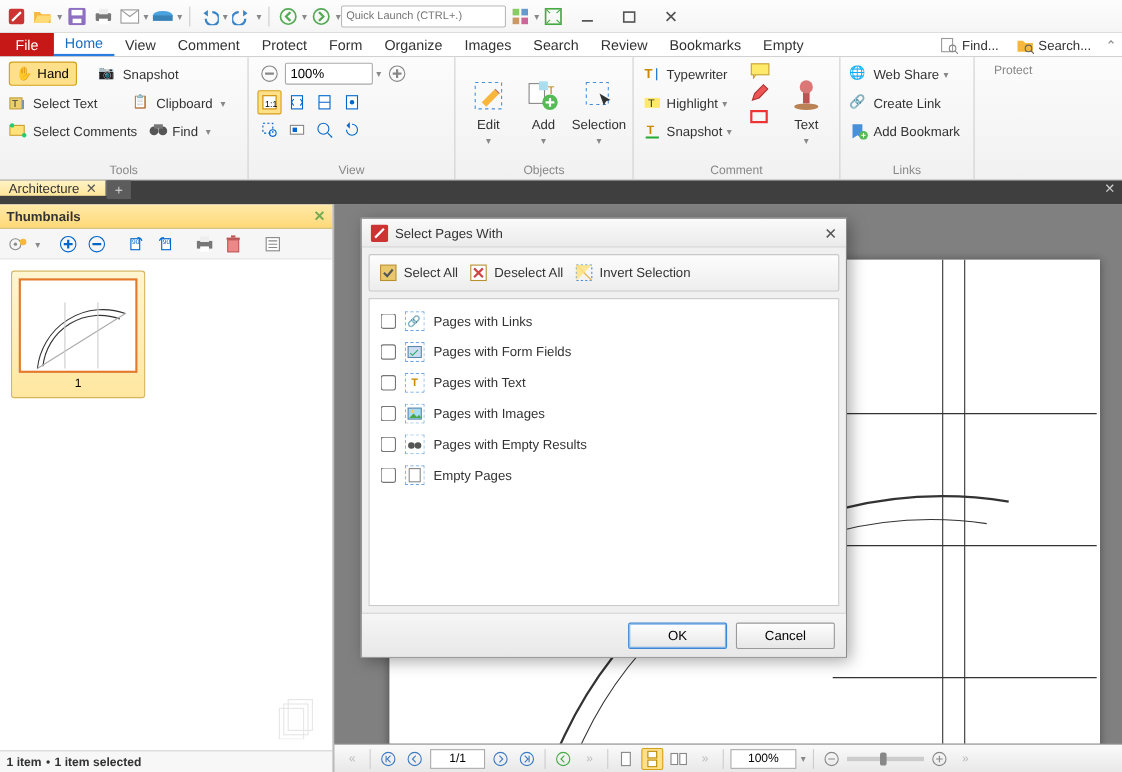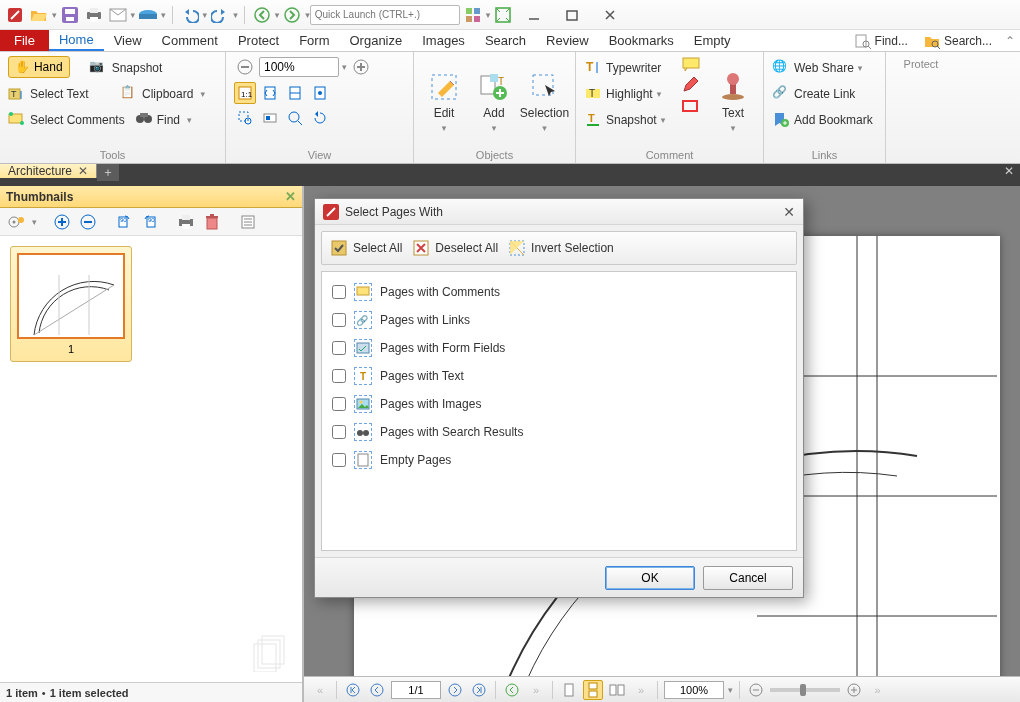--- a/index.html
+++ b/index.html
@@ -65,21 +65,21 @@
 .page-bg { position: absolute; left: 50px; top: 50px; right: 20px; height: 620px; background: #fff; box-shadow: 0 0 8px rgba(0,0,0,.4); }
 .nav-bar { height: 26px; background: linear-gradient(#fafafa,#e8e8e8); border-top: 1px solid #bbb; display: flex; align-items: center; gap: 4px; padding: 0 6px; font-size: 11px; }
 .nav-bar .nb { width: 20px; height: 20px; display: flex; align-items: center; justify-content: center; color: #246; border-radius:2px;}
 .nav-bar .nb.disabled { color: #bbb; }
 .nav-bar input { width: 50px; height: 18px; border: 1px solid #aaa; text-align: center; font-size: 11px;}
 .nav-bar .nbsep { width: 1px; height: 18px; background: #ccc; margin: 0 2px; }
 .nb.sel { background:#ffe08a; border:1px solid #d4a017; }
 
 
 .dialog-overlay { position: absolute; left: 0; top: 0; right: 0; bottom: 0; pointer-events: none; }
-.dialog { position: absolute; left: 314px; top: 198px; width: 490px; height: 400px; background: #f0f0f0; border: 1px solid #8a8a8a; box-shadow: 4px 4px 14px rgba(0,0,0,.35); pointer-events: auto; display: flex; flex-direction: column; }
+.dialog { position: absolute; left: 328px; top: 198px; width: 442px; height: 400px; background: #f0f0f0; border: 1px solid #8a8a8a; box-shadow: 4px 4px 14px rgba(0,0,0,.35); pointer-events: auto; display: flex; flex-direction: column; }
 .dlg-title { height: 26px; display: flex; align-items: center; padding: 0 8px; font-size: 12px; color: #333; border-bottom: 1px solid #d5d5d5; background: linear-gradient(#fafafa,#ebebeb); }
 .dlg-title .x { margin-left: auto; font-size: 14px; color: #555; }
 .dlg-toolbar { height: 34px; border: 1px solid #c9c9c9; margin: 6px; background: linear-gradient(#fdfdfd,#ededed); border-radius: 2px; display: flex; align-items: center; gap: 10px; padding: 0 8px; }
 .dlg-toolbar .tbbtn { display: flex; align-items: center; gap: 5px; font-size: 12px; color: #333; }
 .dlg-body { flex: 1; margin: 0 6px 6px 6px; border: 1px solid #c9c9c9; background: #fff; padding: 6px 10px; overflow: auto; }
 .opt-row { display: flex; align-items: center; gap: 8px; height: 28px; font-size: 12px; color: #333; }
 .opt-row input[type=checkbox] { width: 14px; height: 14px; }
 .opt-ico { width: 18px; height: 18px; border: 1px dashed #6fa6e2; display: flex; align-items: center; justify-content: center; font-size: 10px; border-radius:1px; }
 .dlg-foot { height: 40px; display: flex; justify-content: flex-end; align-items: center; gap: 8px; padding: 0 10px; border-top: 1px solid #d5d5d5; background: linear-gradient(#f6f6f6,#e8e8e8); }
 .dlg-btn { min-width: 90px; height: 24px; border: 1px solid #9a9a9a; background: linear-gradient(#fefefe,#e7e7e7); border-radius: 2px; font-size: 12px; }
@@ -749,29 +749,20 @@
               <path d="M2 2l14 14" stroke="#e8b040"></path>
               <path d="M2 16L2 2 16 2z" fill="#ffe27a" opacity=".8"></path>
             </svg>
           </span>
           <span>Invert Selection</span>
         </span>
     </div>
     <div class="dlg-body">
       <div class="opt-row">
           <input type="checkbox" style="">
-          <span class="opt-ico">
-            <svg width="14" height="12">
-              <rect x="1" y="1" width="12" height="8" fill="#ffe27a" stroke="#c8a030"></rect>
-            </svg>
-          </span>
-          <span>Pages with Comments</span>
-        </div>
-      <div class="opt-row">
-          <input type="checkbox" style="">
           <span class="opt-ico">🔗</span>
           <span>Pages with Links</span>
         </div>
       <div class="opt-row">
           <input type="checkbox" style="">
           <span class="opt-ico">
             <svg width="14" height="12">
               <rect x="1" y="1" width="12" height="10" fill="#cde" stroke="#58a"></rect>
               <path d="M3 7l2 2 5-5" stroke="#2a6" fill="none"></path>
             </svg>
@@ -797,21 +788,21 @@
           <span>Pages with Images</span>
         </div>
       <div class="opt-row">
           <input type="checkbox" style="">
           <span class="opt-ico">
             <svg width="14" height="12">
               <circle cx="4" cy="7" r="3" fill="#555"></circle>
               <circle cx="10" cy="7" r="3" fill="#555"></circle>
             </svg>
           </span>
-          <span>Pages with Search Results</span>
+          <span>Pages with Empty Results</span>
         </div>
       <div class="opt-row">
           <input type="checkbox" style="">
           <span class="opt-ico">
             <svg width="12" height="14">
               <rect x="1" y="1" width="10" height="12" fill="#fff" stroke="#888"></rect>
             </svg>
           </span>
           <span>Empty Pages</span>
         </div>

